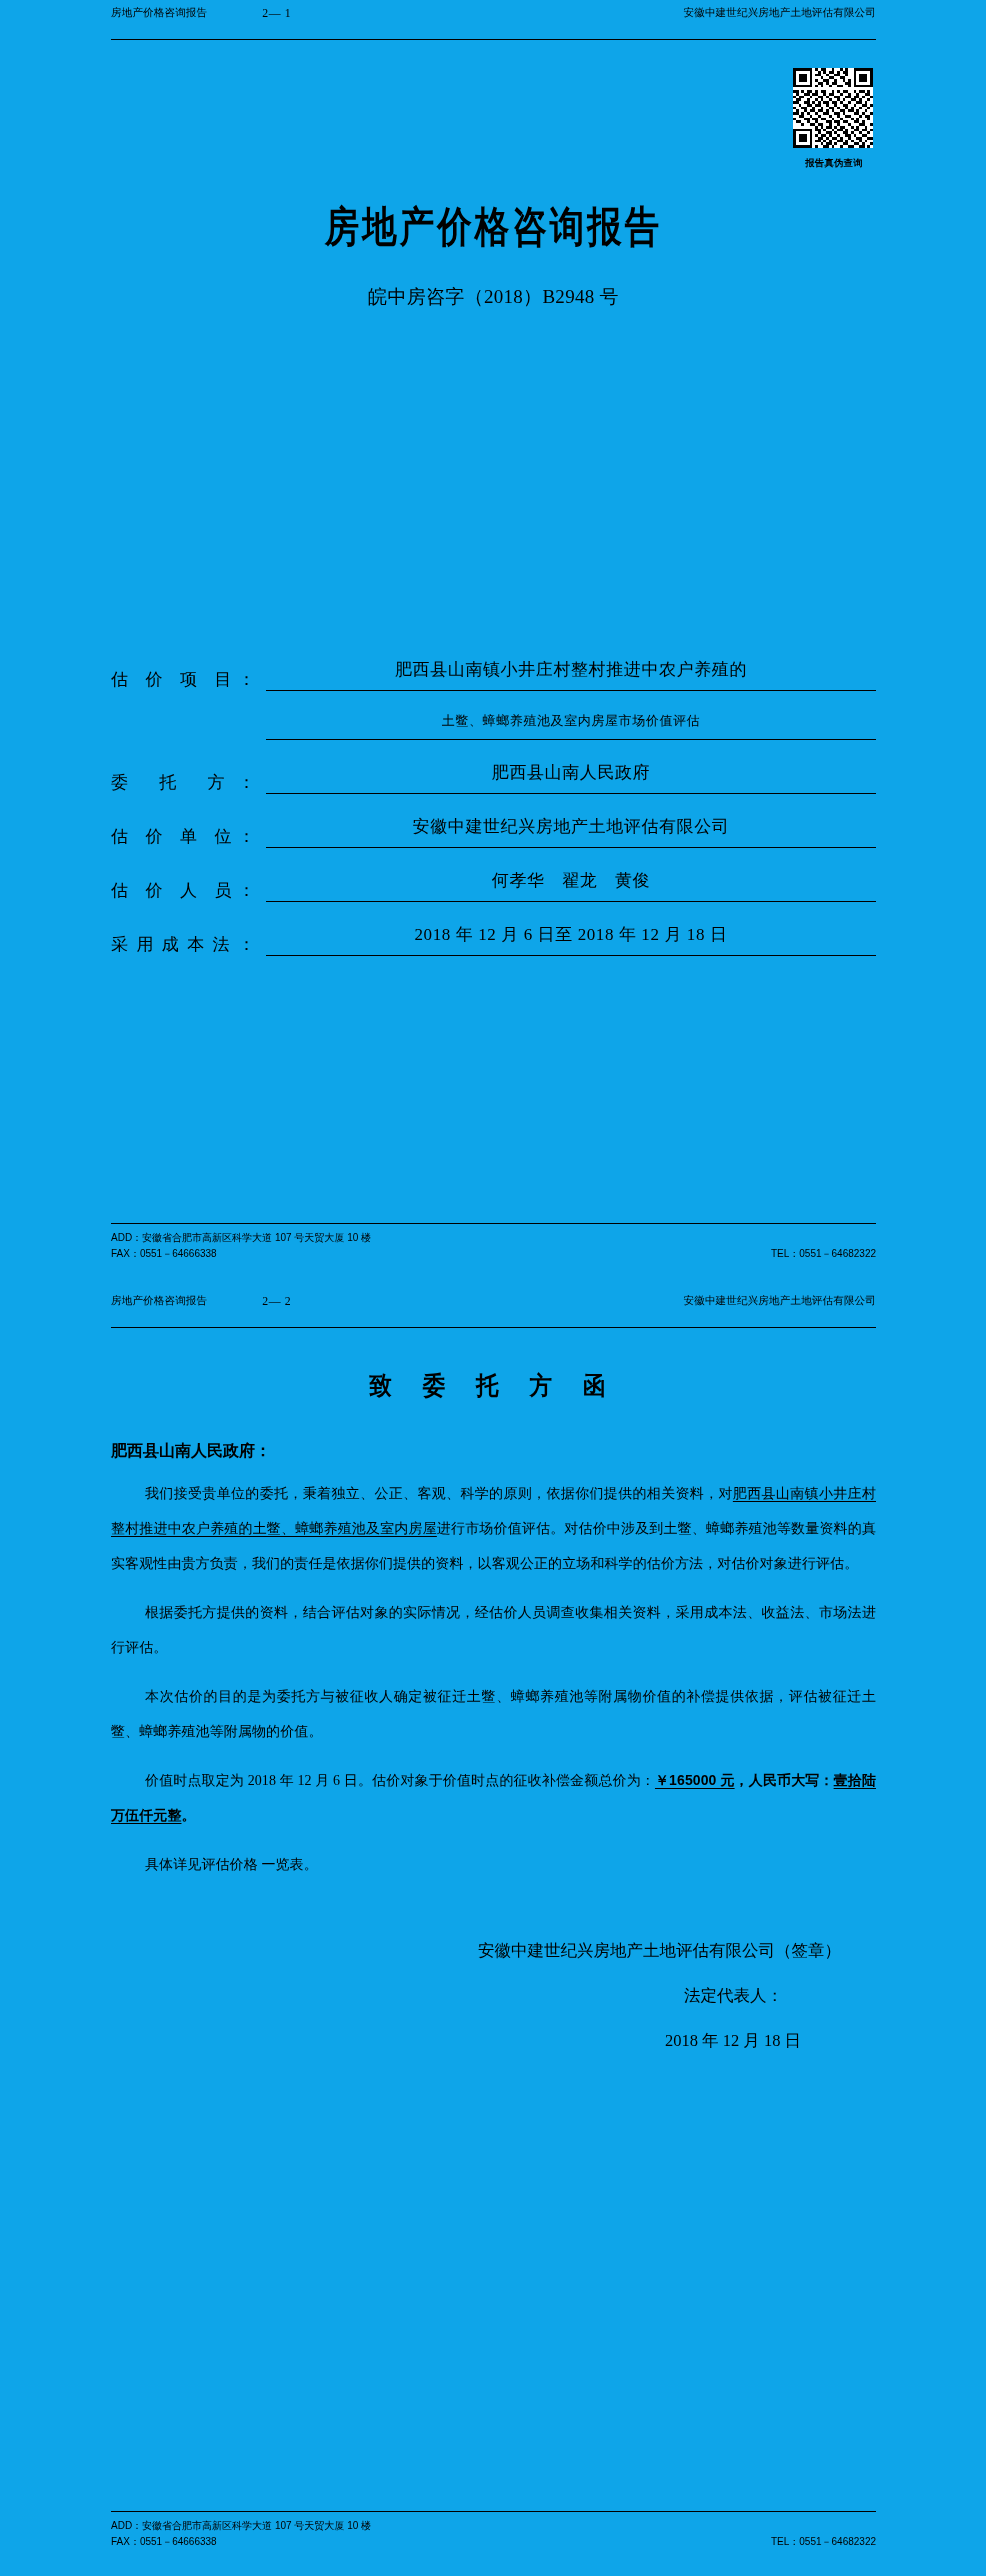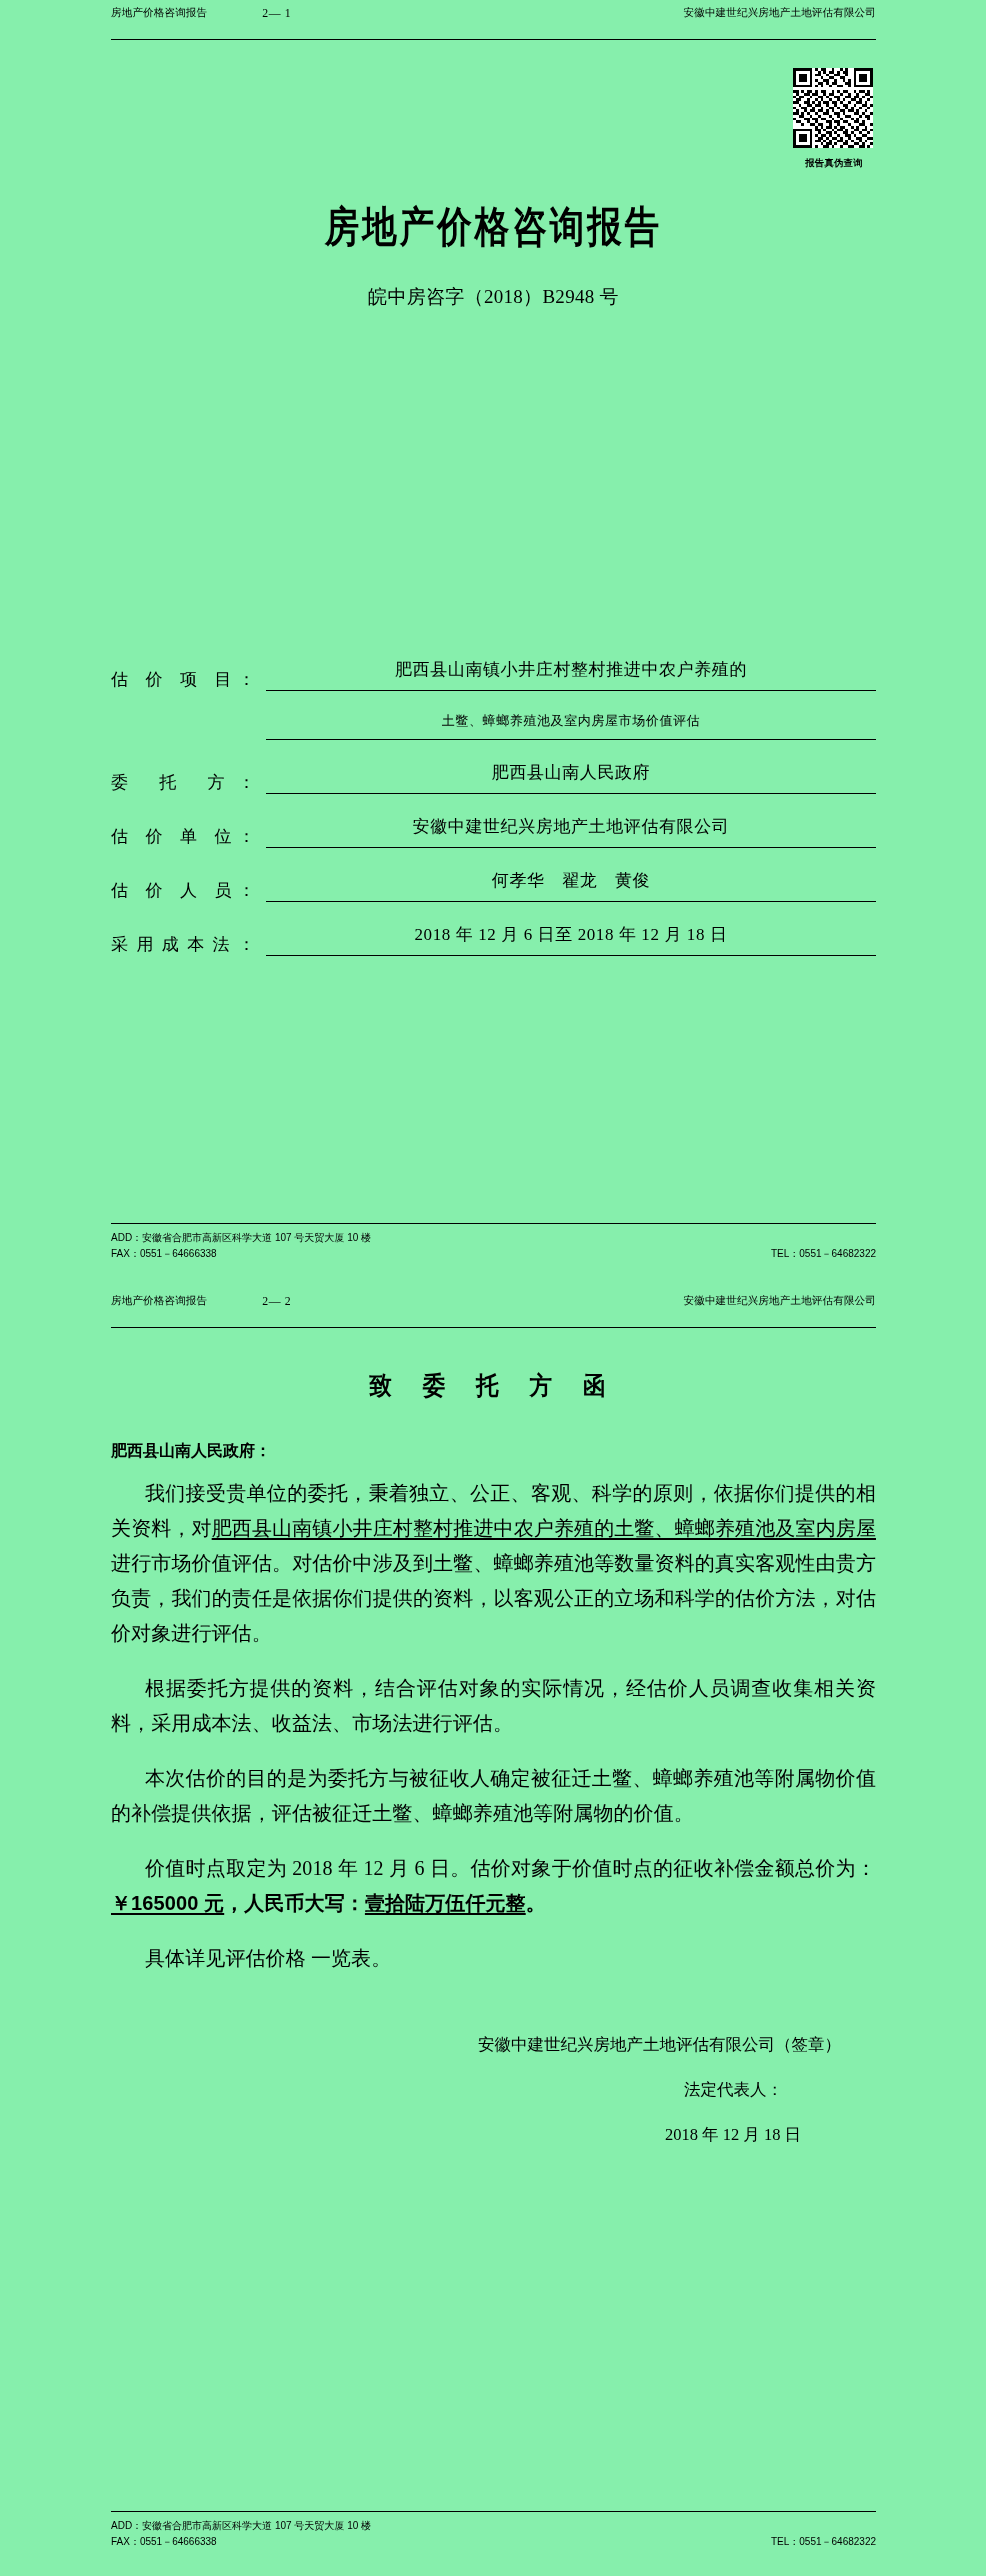--- a/index.html
+++ b/index.html
@@ -10,21 +10,21 @@
   body {
     font-family: "Liberation Serif", "DejaVu Serif", serif;
     color: #000000;
     -webkit-font-smoothing: antialiased;
   }
   .doc {
     width: 987px;
     height: 2576px;
     position: relative;
     overflow: hidden;
-    background: #86efac;
+    background: #0ea5e9;
     margin: 0 auto;
   }
 
   
   .page {
     position: absolute;
     left: 0;
     width: 987px;
     box-sizing: border-box;
     padding: 0 111px;
@@ -167,21 +167,21 @@
   }
   .addressee {
     margin-top: 39px;
     font-family: "Liberation Sans", "DejaVu Sans", sans-serif;
     font-weight: bold;
     font-size: 16px;
     letter-spacing: 0px;
   }
   .body-p {
     margin-top: 13.7px;
-    font-size: 20px;
+    font-size: 14px;
     line-height: 35px;
     text-indent: 34px;
     text-align: justify;
     letter-spacing: 0.1px;
   }
   .body-p .u { text-decoration: underline; text-underline-offset: 3.1px; }
   .body-p .b { font-family: "Liberation Sans","DejaVu Sans",sans-serif; font-weight: bold; }
   .body-p .bu { font-family: "Liberation Sans","DejaVu Sans",sans-serif; font-weight: bold; text-decoration: underline; text-underline-offset: 3.1px;}
 
   .sign-block {

